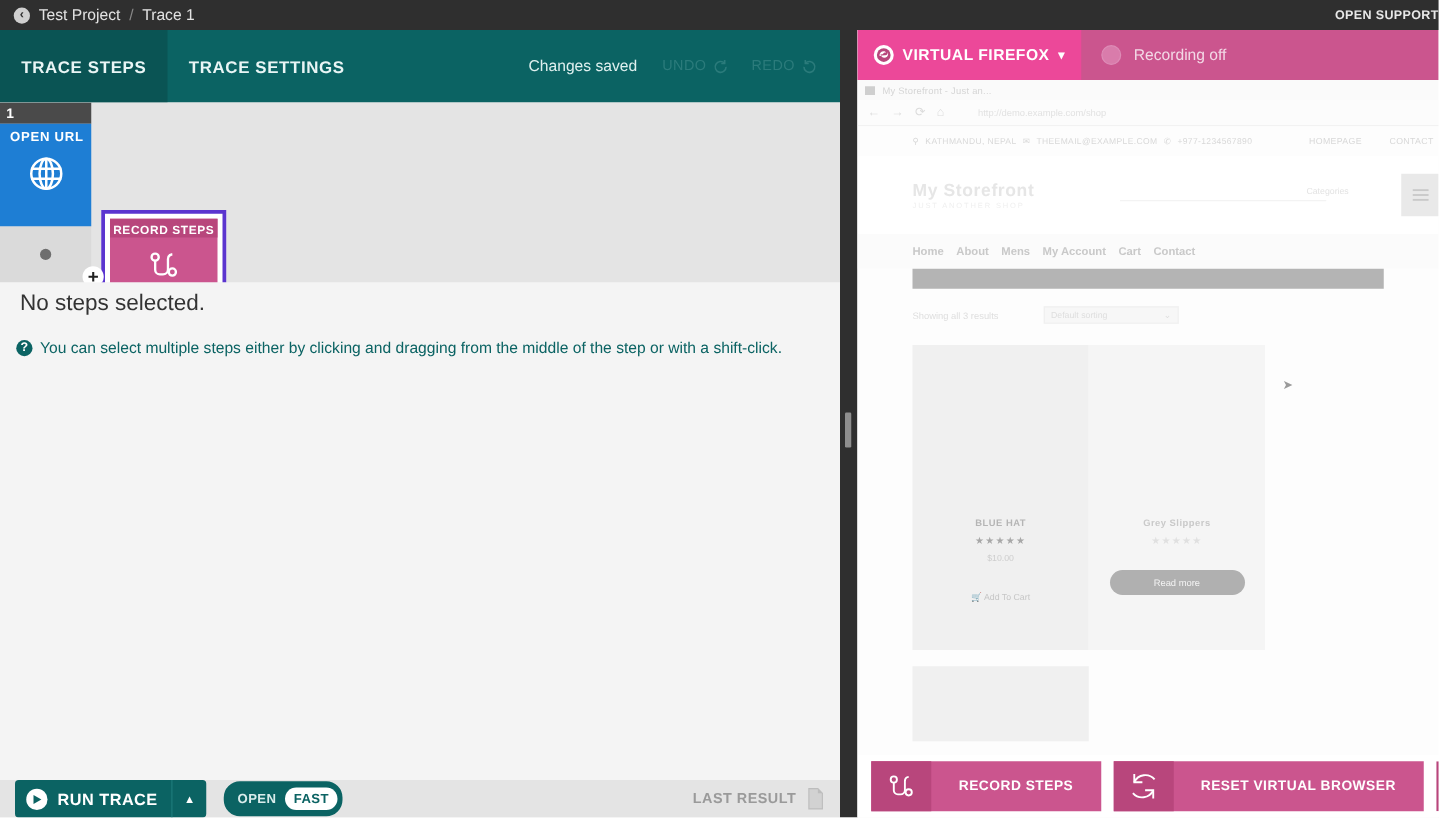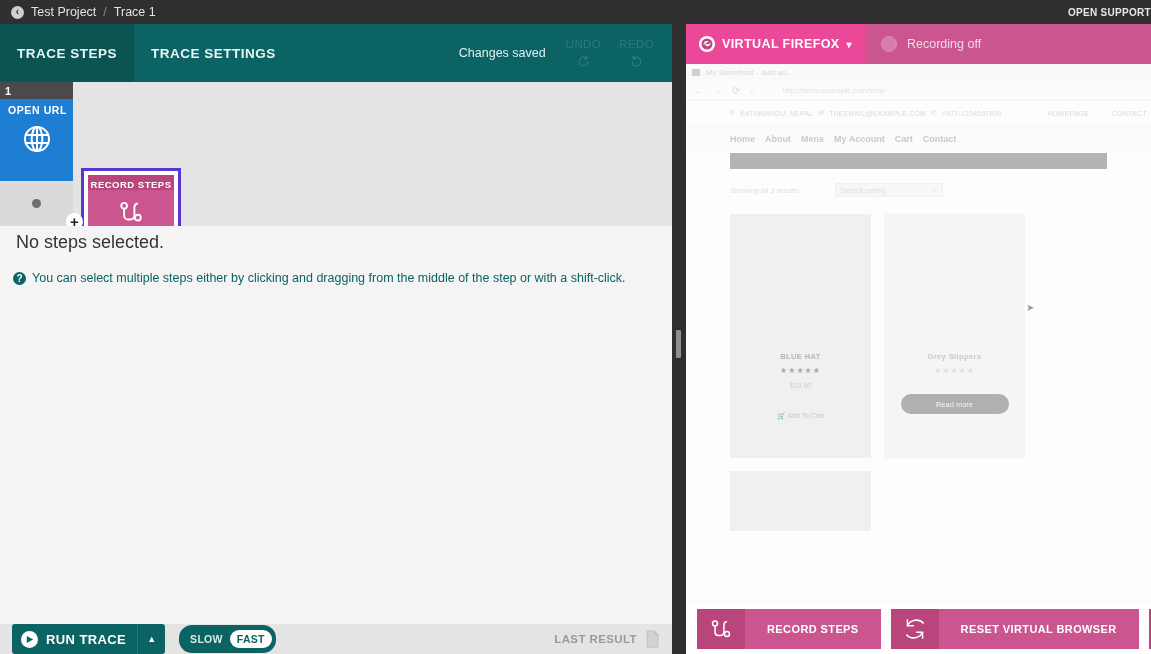--- a/index.html
+++ b/index.html
@@ -48,21 +48,21 @@
     color: #e9f5f5; font-size: 13.5px; letter-spacing: .5px; font-weight: 600;
     cursor: pointer;
   }
   .tab.active { background: #0a5454; }
   .tabbar-right {
     margin-left: auto; display: flex; align-items: center; gap: 0; padding-right: 18px;
   }
   .changes-saved { color: #dff0ef; font-size: 12.5px; margin-right: 20px; }
   .undoredo {
     display: flex; align-items: center; gap: 5px; color: #2b7b7b;
-    font-size: 11.5px; letter-spacing: .4px; font-weight: 400; margin-right: 18px; flex-direction: column;
+    font-size: 11.5px; letter-spacing: .4px; font-weight: 400; margin-right: 18px;
   }
   .undoredo svg { display:block; }
 
   
   .steps-strip {
     position: relative; height: 144px; background: #e4e4e4; overflow: hidden;
   }
   .step-col {
     position: absolute; left: 0; top: 0; width: 73px; height: 144px;
   }
@@ -257,21 +257,21 @@
   .shop-results {
     height: 42px; display: flex; align-items: center; padding-left: 44px; gap: 36px;
   }
   .shop-results .rtxt { font-size: 7.5px; color: #dedede; }
   .shop-sort {
     width: 108px; height: 14px; background: #f7f7f7; border: 1px solid #f0f0f0;
     display: flex; align-items: center; justify-content: space-between;
     font-size: 7px; color: #dedede; padding: 0 5px; box-sizing: border-box;
   }
   .prod-grid {
-    display: flex; gap: 13px; padding-left: 44px; padding-top: 3px;
+    display: flex; padding-left: 44px; padding-top: 3px;
   }
   .prod-card {
     width: 141px; height: 244px; background: #f0f0f0; position: relative;
   }
   .prod-card.plain { background: #f5f5f5; }
   .prod-title {
     position: absolute; left: 0; right: 0; top: 138px; text-align: center;
     font-size: 7.5px; color: #b5b5b5; font-weight: 700; letter-spacing: .4px;
   }
   .prod-title.soft { color: #c9c9c9; }
@@ -403,21 +403,21 @@
       <div class="run-trace">
         <span class="play">
           <svg width="9" height="9" viewBox="0 0 10 10">
               <polygon points="2,1 9,5 2,9" fill="#0b6363"></polygon>
             </svg>
         </span>
         <span class="rt-label">RUN TRACE</span>
         <span class="caret">▲</span>
       </div>
       <div class="speed-toggle">
-        <span class="sl">SLOW</span>
+        <span class="sl">OPEN</span>
         <span class="fs">FAST</span>
       </div>
       <div class="last-result">
         <span>LAST RESULT</span>
         <svg width="15" height="18" viewBox="0 0 16 20">
           <path d="M2 1 h8 l4 4 v14 h-12 z" fill="#d2d2d2" stroke="#bdbdbd"></path>
           <path d="M10 1 v4 h4" fill="#bdbdbd"></path>
         </svg>
       </div>
     </div>
@@ -469,20 +469,35 @@
           <span>THEEMAIL@EXAMPLE.COM</span>
           <span>✆</span>
           <span>+977-1234567890</span>
         </span>
         <span class="links">
           <span>HOMEPAGE</span>
           <span>CONTACT</span>
         </span>
       </div>
 
+      <div class="shop-brandrow">
+        <div class="shop-logo">
+          <div class="l1">My Storefront</div>
+          <div class="l2">JUST ANOTHER SHOP</div>
+        </div>
+        <div class="shop-search"></div>
+        <div class="shop-cat">Categories</div>
+        <div class="shop-menu-btn">
+          <svg width="13" height="10" viewBox="0 0 14 10">
+            <rect x="0" y="0" width="14" height="1.6" fill="#c9c9c9"></rect>
+            <rect x="0" y="4.2" width="14" height="1.6" fill="#c9c9c9"></rect>
+            <rect x="0" y="8.4" width="14" height="1.6" fill="#c9c9c9"></rect>
+          </svg>
+        </div>
+      </div>
 
       <div class="shop-nav">
         <span>Home</span>
         <span>About</span>
         <span>Mens</span>
         <span>My Account</span>
         <span>Cart</span>
         <span>Contact</span>
       </div>
 

